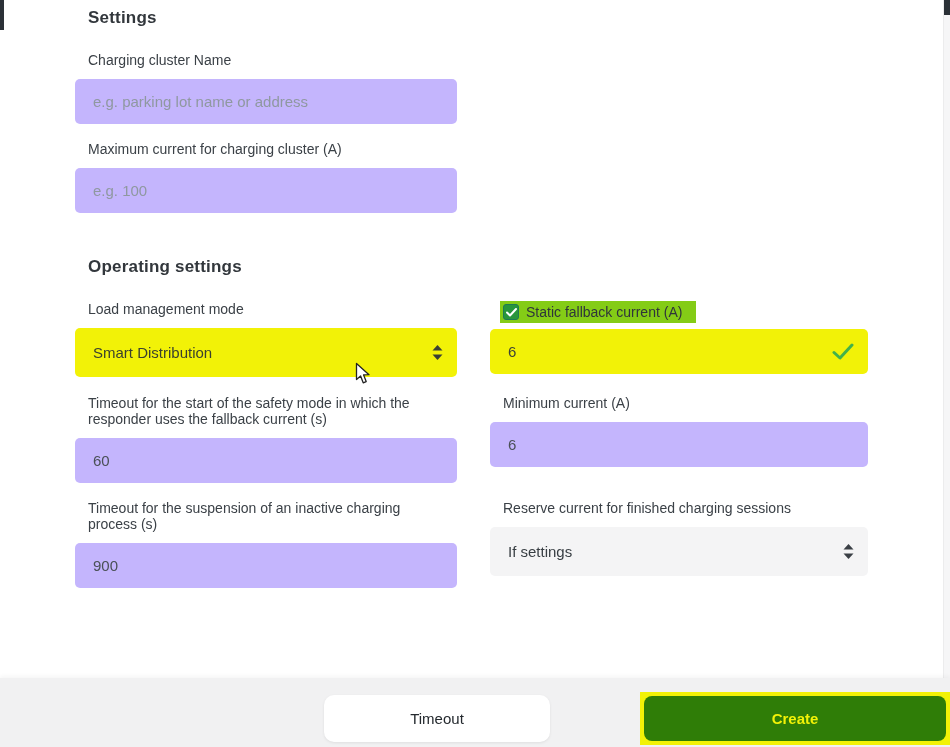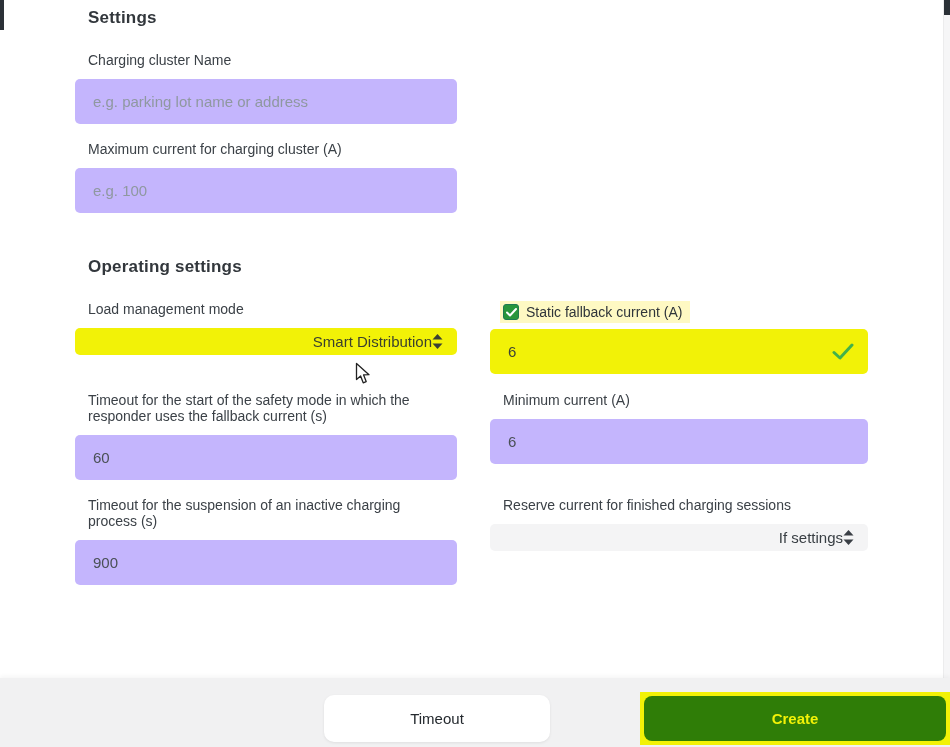--- a/index.html
+++ b/index.html
@@ -32,30 +32,30 @@
     background:#c4b5fd;border:none;border-radius:5px;
     padding:0 18px;font-size:15px;color:#4a5056;outline:none;
     font-family:"Liberation Sans", sans-serif;
   }
   .input::placeholder{color:#8f98a0;opacity:1;}
   .input.yellow{background:#f2f207;color:#3c4238;}
   .input-wrap{position:relative;}
   .valid-check{position:absolute;right:14px;top:14px;}
 
   .select{
-    height:27px;background:#f4f4f5;border-radius:5px;
-    display:flex;align-items:center;justify-content:flex-end;
+    height:49px;background:#f4f4f5;border-radius:5px;
+    display:flex;align-items:center;justify-content:space-between;
     padding:0 14px 0 18px;font-size:15px;color:#383e43;cursor:pointer;box-sizing:border-box;
   }
   .select.highlight{background:#f2f207;color:#3a402f;}
 
   .checkbox-row{display:flex;align-items:flex-start;height:26px;margin-bottom:2px;}
   .hl-wrap{
-    display:inline-flex;align-items:center;background:#fef9c3;
-    padding:3px 8px 3px 3px;margin-left:10px;
+    display:inline-flex;align-items:center;background:#84cc16;
+    padding:3px 14px 3px 3px;margin-left:10px;
   }
   .checkbox{
     width:16px;height:16px;border-radius:3px;background:#28963c;
     border:1px solid #1e7a53;box-sizing:border-box;
     display:inline-flex;align-items:center;justify-content:center;cursor:pointer;flex:none;
   }
   .cb-label{font-size:14px;line-height:16px;color:#2f353a;margin-left:7px;white-space:nowrap;}
 
   footer{
     position:absolute;left:0;right:0;top:678px;bottom:0;

